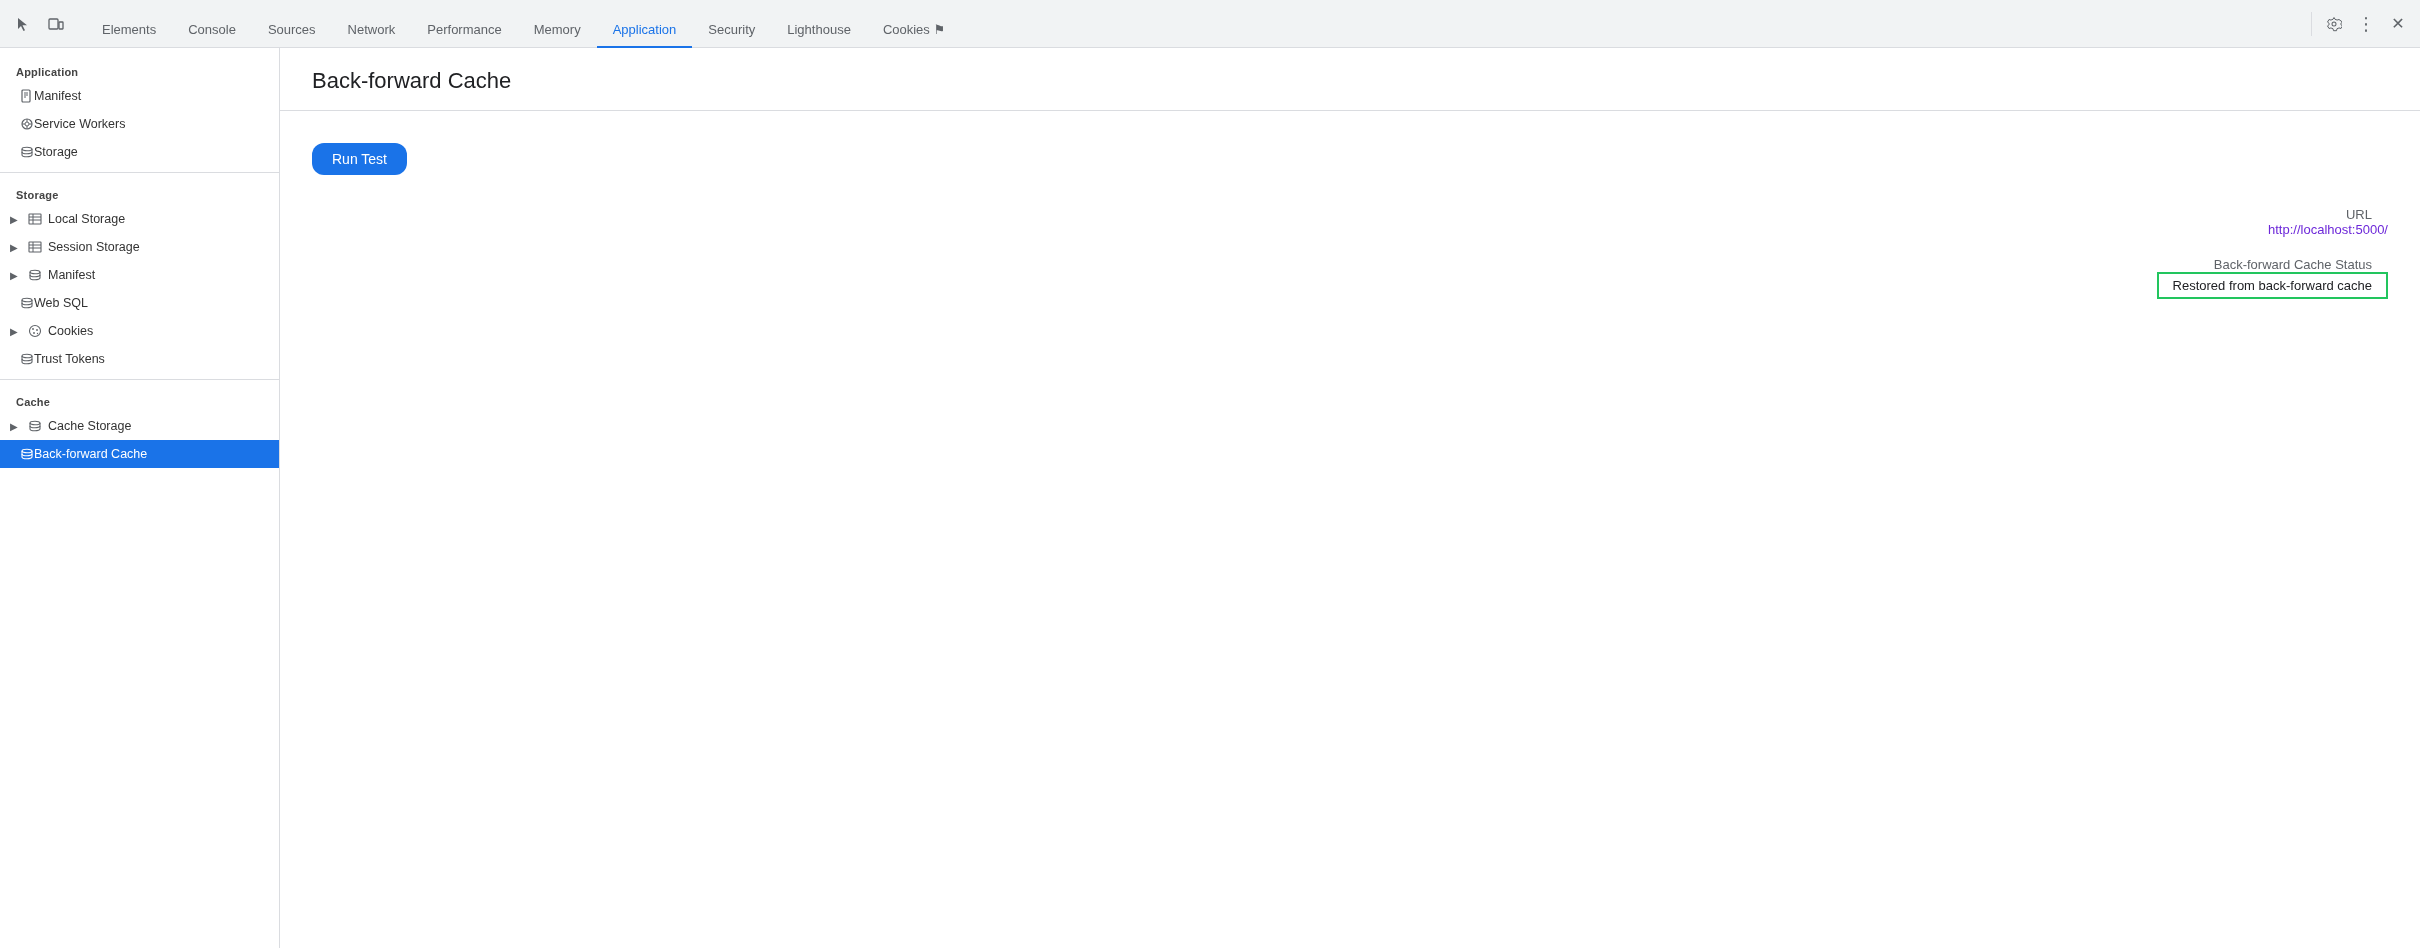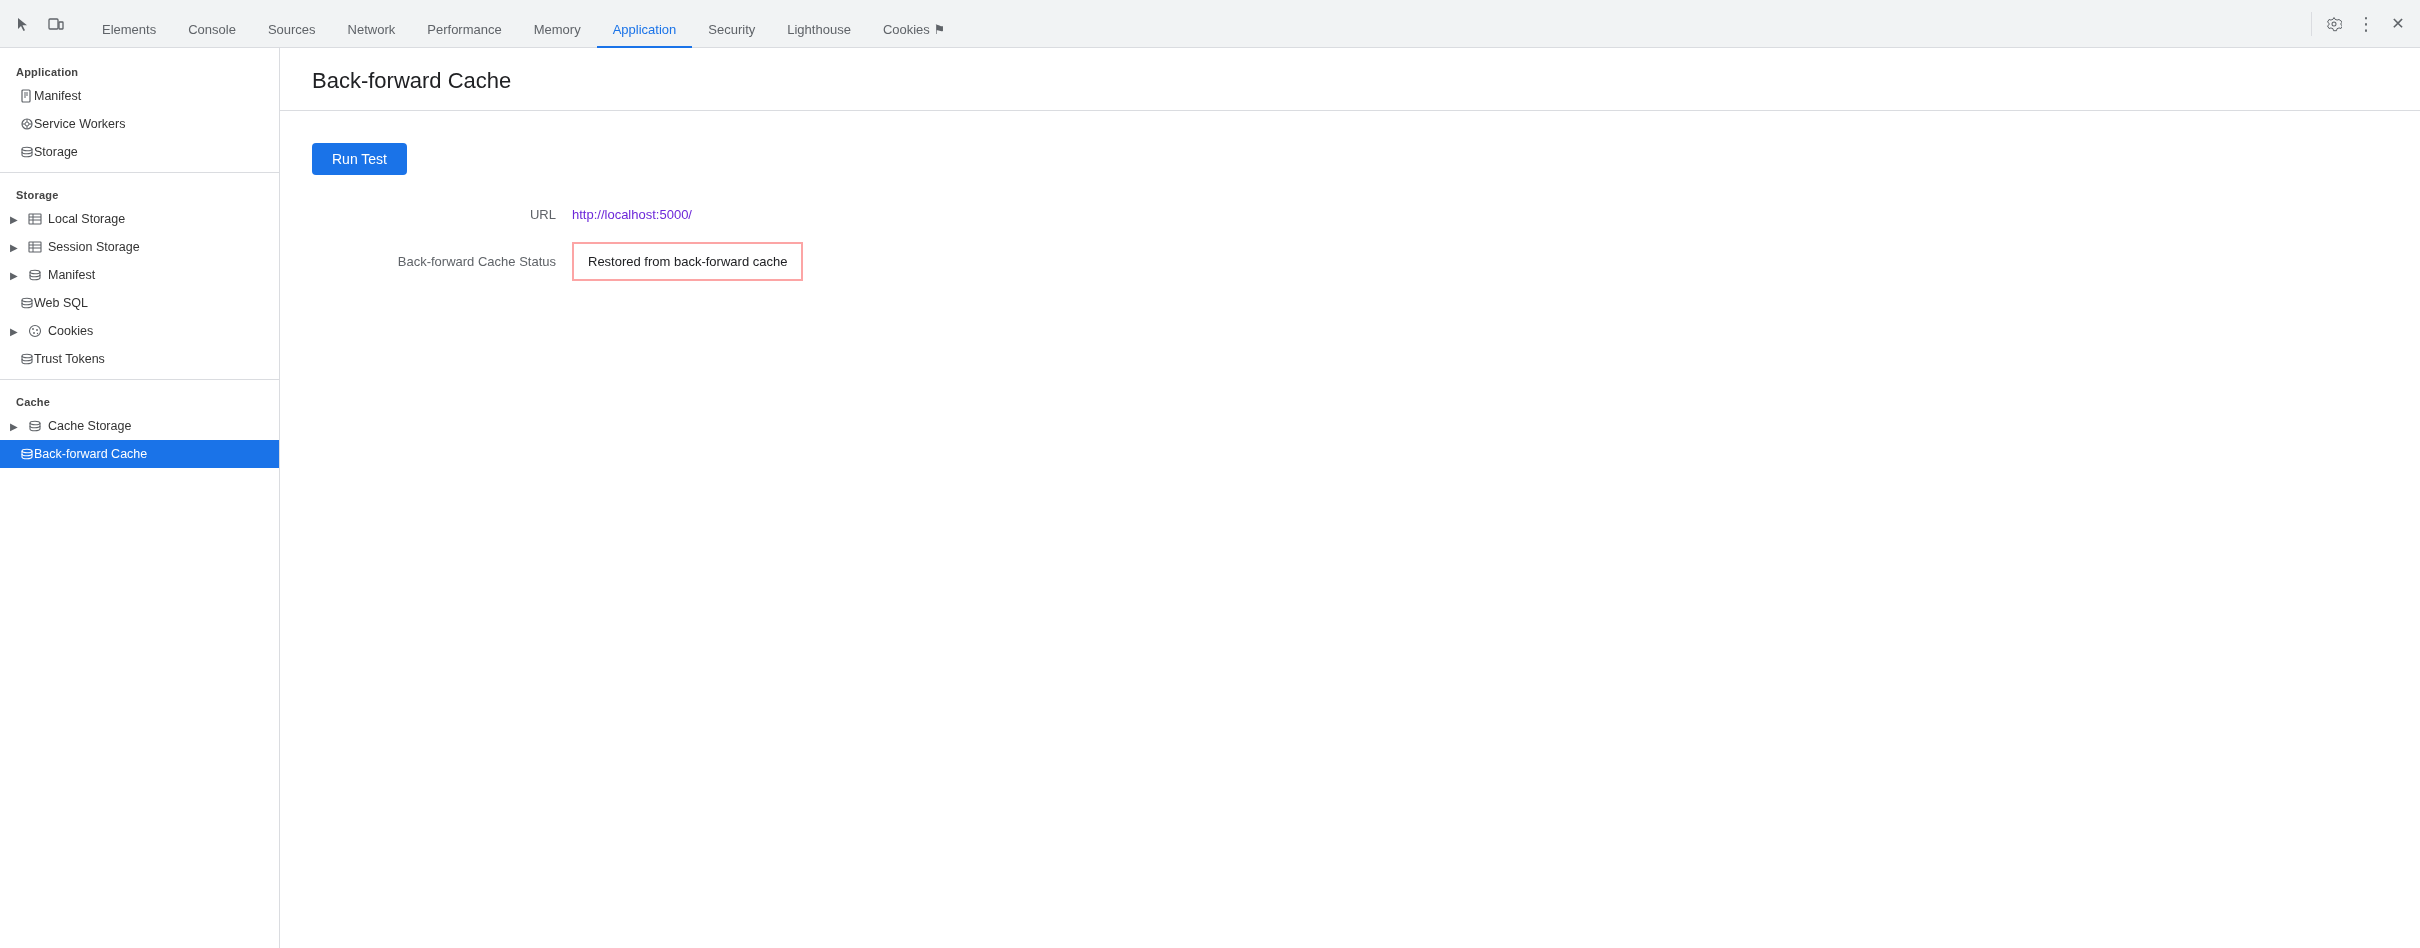--- a/index.html
+++ b/index.html
@@ -164,48 +164,49 @@
       color: #202124;
     }
     .content-body {
       padding: 32px 32px;
     }
     .run-test-btn {
       background: #1a73e8;
       color: #fff;
       border: none;
       padding: 8px 20px;
-      border-radius: 4px;
+      border-radius: 12px;
       font-size: 14px;
       cursor: pointer;
       font-weight: 500;
     }
 
     .info-table {
       margin-top: 32px;
     }
     .info-row {
       display: flex;
-      align-items: center;
+      align-items: flex-end;
       margin-bottom: 20px;
+      flex-direction: column;
     }
     .info-label {
       font-size: 13px;
       color: #5f6368;
       min-width: 260px;
       text-align: right;
       padding-right: 16px;
     }
     .info-value {
       font-size: 13px;
       color: #6d28d9;
     }
     .cache-status-box {
-      border: 2px solid #fca5a5;
-      padding: 10px 14px;
+      border: 2px solid #22c55e;
+      padding: 4px 14px;
       font-size: 13px;
       color: #202124;
       background: #fff;
     }
 
     
     svg { display: block; }
   </style>
 </head>
 <body>

